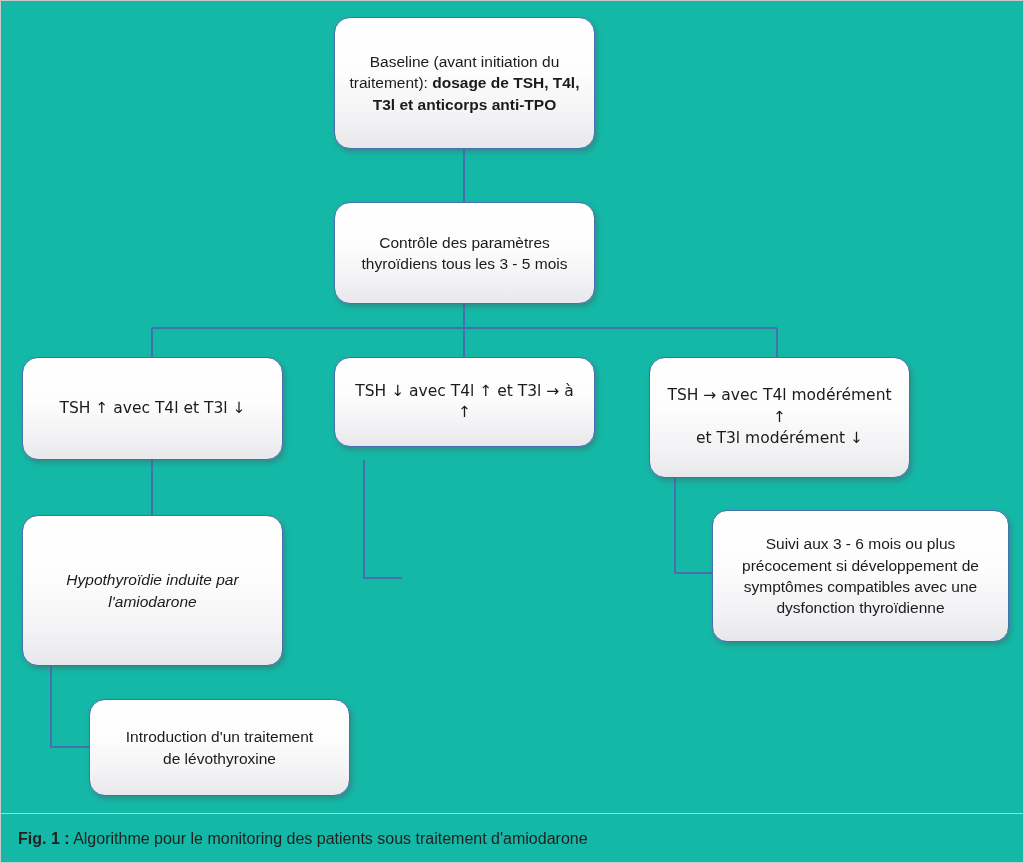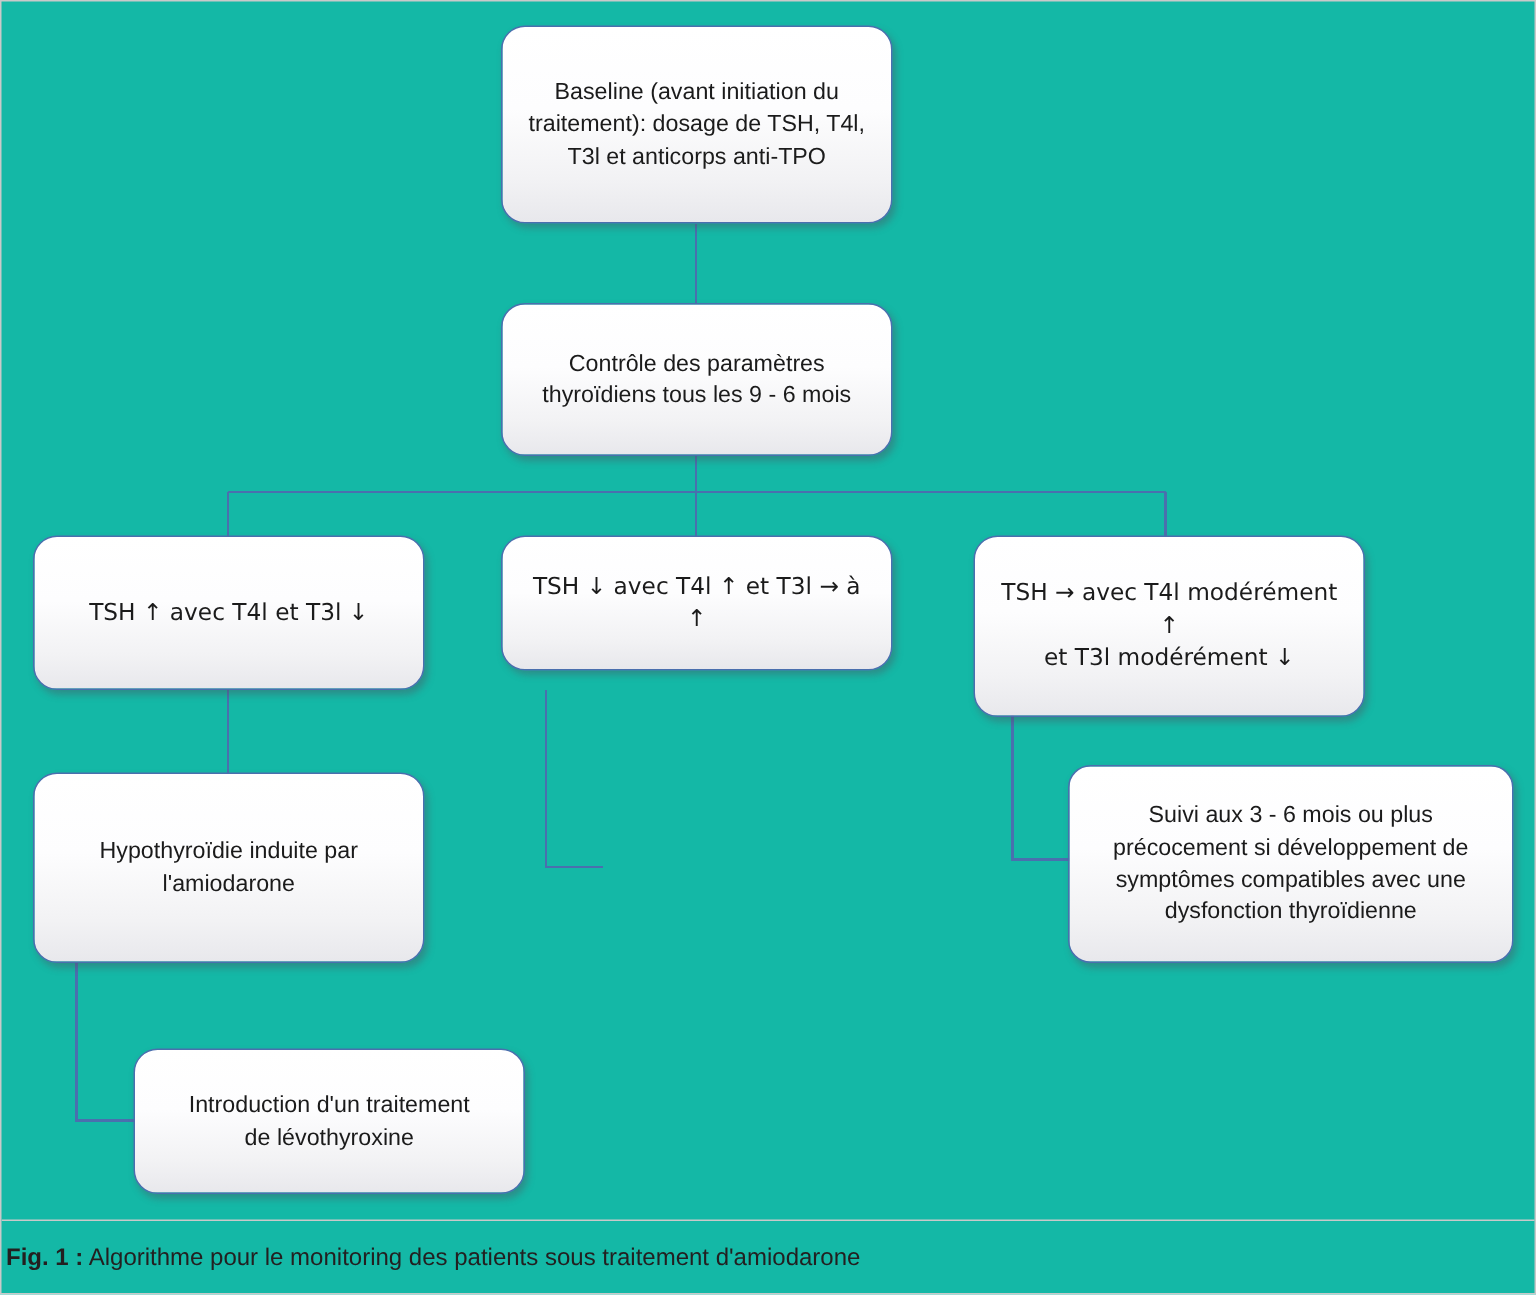--- a/index.html
+++ b/index.html
@@ -42,39 +42,39 @@
     display: flex;
     align-items: center;
     justify-content: center;
     text-align: center;
     color: #1b1b1b;
     font-size: 15.5px;
     line-height: 1.38;
     padding: 6px 12px;
   }
   .node .txt { width: 100%; }
-  .node b { font-weight: normal; }
+  .node b { font-weight: bold; }
 
   
   .sym { font-family: "DejaVu Sans", sans-serif; }
 
   
   #caption-bar {
     position: absolute;
     left: 0;
     top: 812px;
     width: 1024px;
     height: 50px;
     border-top: 1px solid #c9c9c9;
     box-sizing: border-box;
     display: flex;
     align-items: center;
   }
   #caption-text {
-    padding-left: 3px;
+    padding-left: 17px;
     font-size: 16px;
     color: #231f20;
     white-space: nowrap;
   }
   #caption-text .fig-label {
     font-weight: bold;
   }
 </style>
 </head>
 <body>
@@ -110,40 +110,40 @@
       <div class="txt">
         <span>Baseline (avant initiation du</span><br>
         <span>traitement): </span><b>dosage de TSH, T4l,</b><br>
         <b>T3l et anticorps anti-TPO</b>
       </div>
     </div>
 
     <div class="node" style="left:333px; top:201px; width:261px; height:102px;">
       <div class="txt">
         <span>Contrôle des paramètres</span><br>
-        <span>thyroïdiens tous les 9 - 6 mois</span>
+        <span>thyroïdiens tous les 3 - 5 mois</span>
       </div>
     </div>
 
     <div class="node" style="left:21px; top:356px; width:261px; height:103px;">
       <div class="txt sym">TSH ↑ avec T4l et T3l ↓</div>
     </div>
 
     <div class="node" style="left:333px; top:356px; width:261px; height:90px;">
       <div class="txt sym">TSH ↓ avec T4l ↑ et T3l → à ↑</div>
     </div>
 
     <div class="node" style="left:648px; top:356px; width:261px; height:121px;">
       <div class="txt sym">
         <span>TSH → avec T4l modérément ↑</span><br>
         <span>et T3l modérément ↓</span>
       </div>
     </div>
 
-    <div class="node" style="left:21px; top:514px; width:261px; height:127px;">
+    <div class="node" style="left:21px; top:514px; width:261px; height:151px;font-style:italic;">
       <div class="txt">
         <span>Hypothyroïdie induite par</span><br>
         <span>l'amiodarone</span>
       </div>
     </div>
 
 
     <div class="node" style="left:711px; top:509px; width:297px; height:132px;border-radius:15px;">
       <div class="txt">
         <span>Suivi aux 3 - 6 mois ou plus</span><br>

